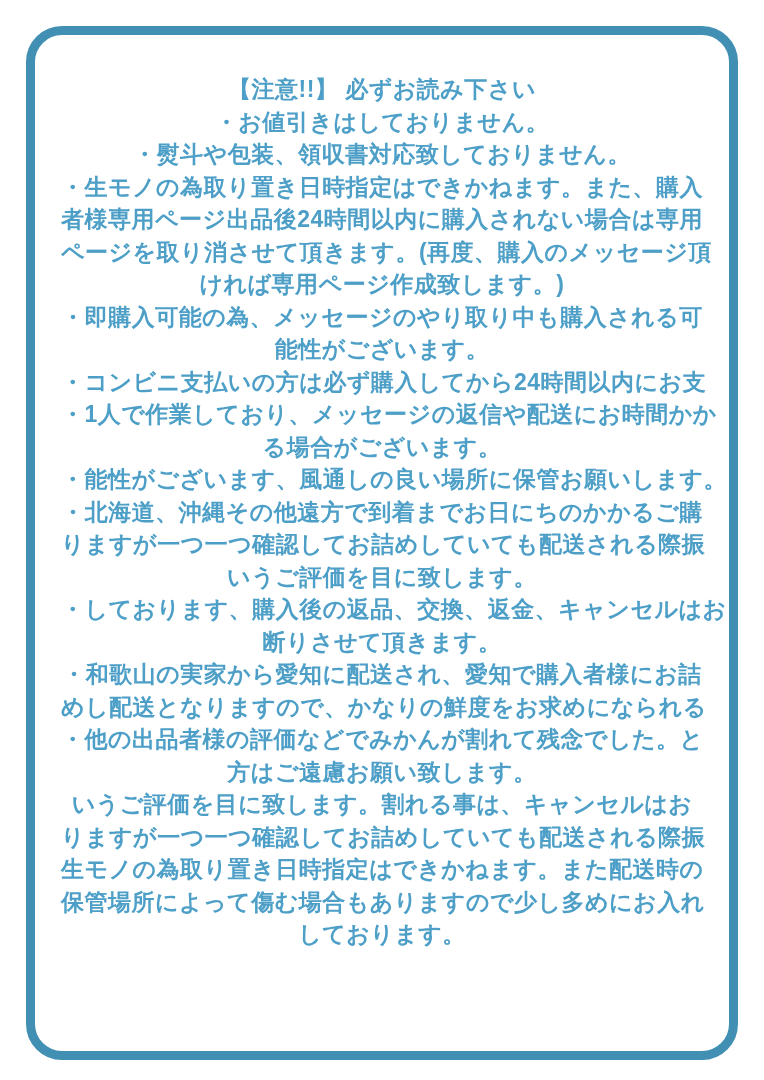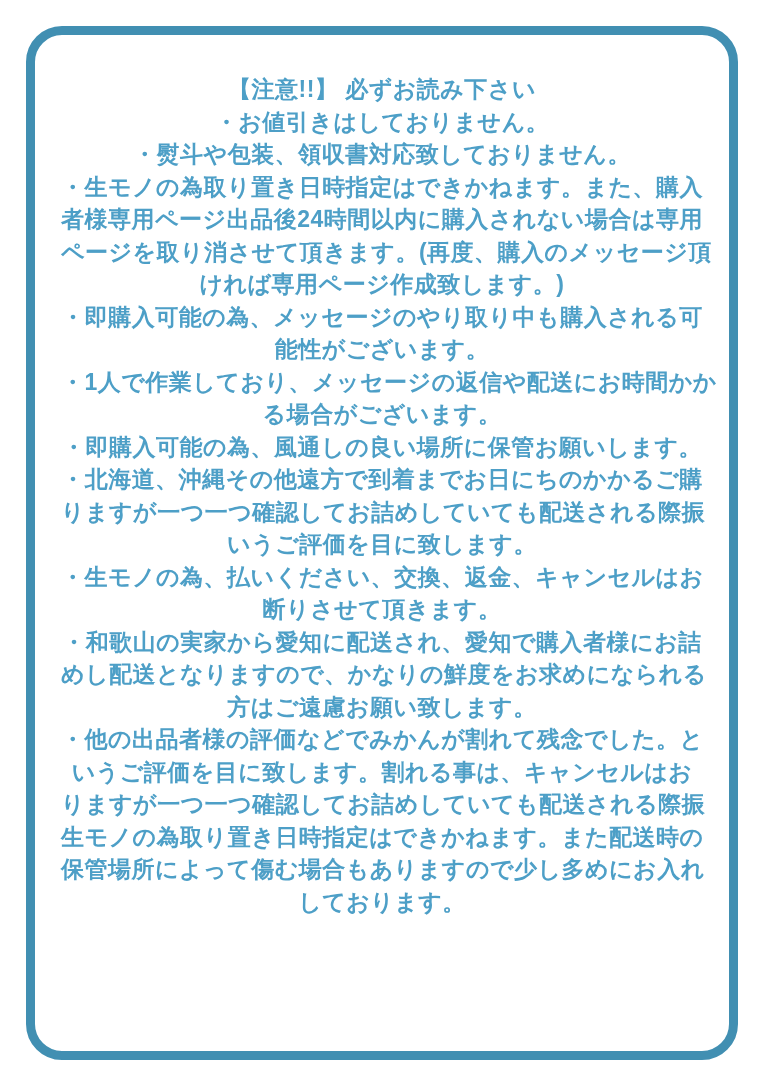--- a/index.html
+++ b/index.html
@@ -50,31 +50,32 @@
   <div class="card">
     <div class="line">【注意!!】 必ずお読み下さい</div>
     <div class="line">・お値引きはしておりません。</div>
     <div class="line">・熨斗や包装、領収書対応致しておりません。</div>
     <div class="line">・生モノの為取り置き日時指定はできかねます。また、購入</div>
     <div class="line">者様専用ページ出品後24時間以内に購入されない場合は専用</div>
     <div class="line">ページを取り消させて頂きます。(再度、購入のメッセージ頂</div>
     <div class="line">ければ専用ページ作成致します。)</div>
     <div class="line">・即購入可能の為、メッセージのやり取り中も購入される可</div>
     <div class="line">能性がございます。</div>
+    <div class="line">・コンビニ支払いの方は必ず購入してから24時間以内にお支</div>
     <div class="line">・1人で作業しており、メッセージの返信や配送にお時間かか</div>
     <div class="line">る場合がございます。</div>
-    <div class="line">・即購入可能の為、風通しの良い場所に保管お願いします。</div>
+    <div class="line">・能性がございます、風通しの良い場所に保管お願いします。</div>
     <div class="line">・北海道、沖縄その他遠方で到着までお日にちのかかるご購</div>
     <div class="line">りますが一つ一つ確認してお詰めしていても配送される際振</div>
     <div class="line">いうご評価を目に致します。</div>
-    <div class="line">・生モノの為、払いください、交換、返金、キャンセルはお</div>
+    <div class="line">・しております、購入後の返品、交換、返金、キャンセルはお</div>
     <div class="line">断りさせて頂きます。</div>
     <div class="line">・和歌山の実家から愛知に配送され、愛知で購入者様にお詰</div>
     <div class="line">めし配送となりますので、かなりの鮮度をお求めになられる</div>
+    <div class="line">・他の出品者様の評価などでみかんが割れて残念でした。と</div>
     <div class="line">方はご遠慮お願い致します。</div>
-    <div class="line">・他の出品者様の評価などでみかんが割れて残念でした。と</div>
     <div class="line">いうご評価を目に致します。割れる事は、キャンセルはお</div>
     <div class="line">りますが一つ一つ確認してお詰めしていても配送される際振</div>
     <div class="line">生モノの為取り置き日時指定はできかねます。また配送時の</div>
     <div class="line">保管場所によって傷む場合もありますので少し多めにお入れ</div>
     <div class="line">しております。</div>
   </div>
 </div>
 
 </body></html>

